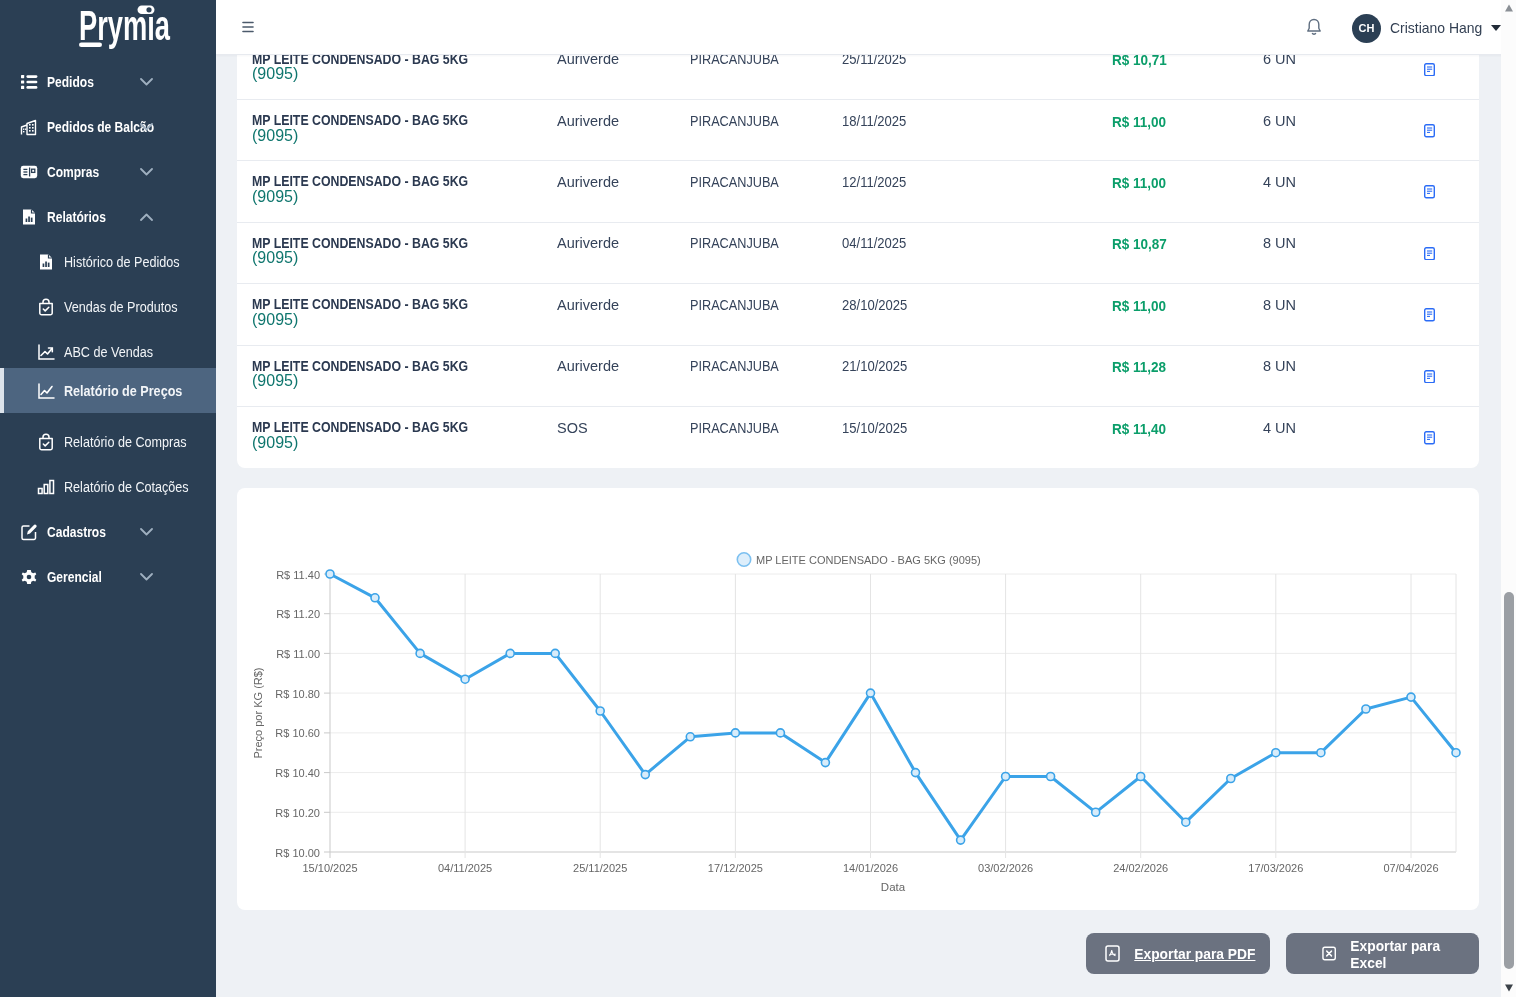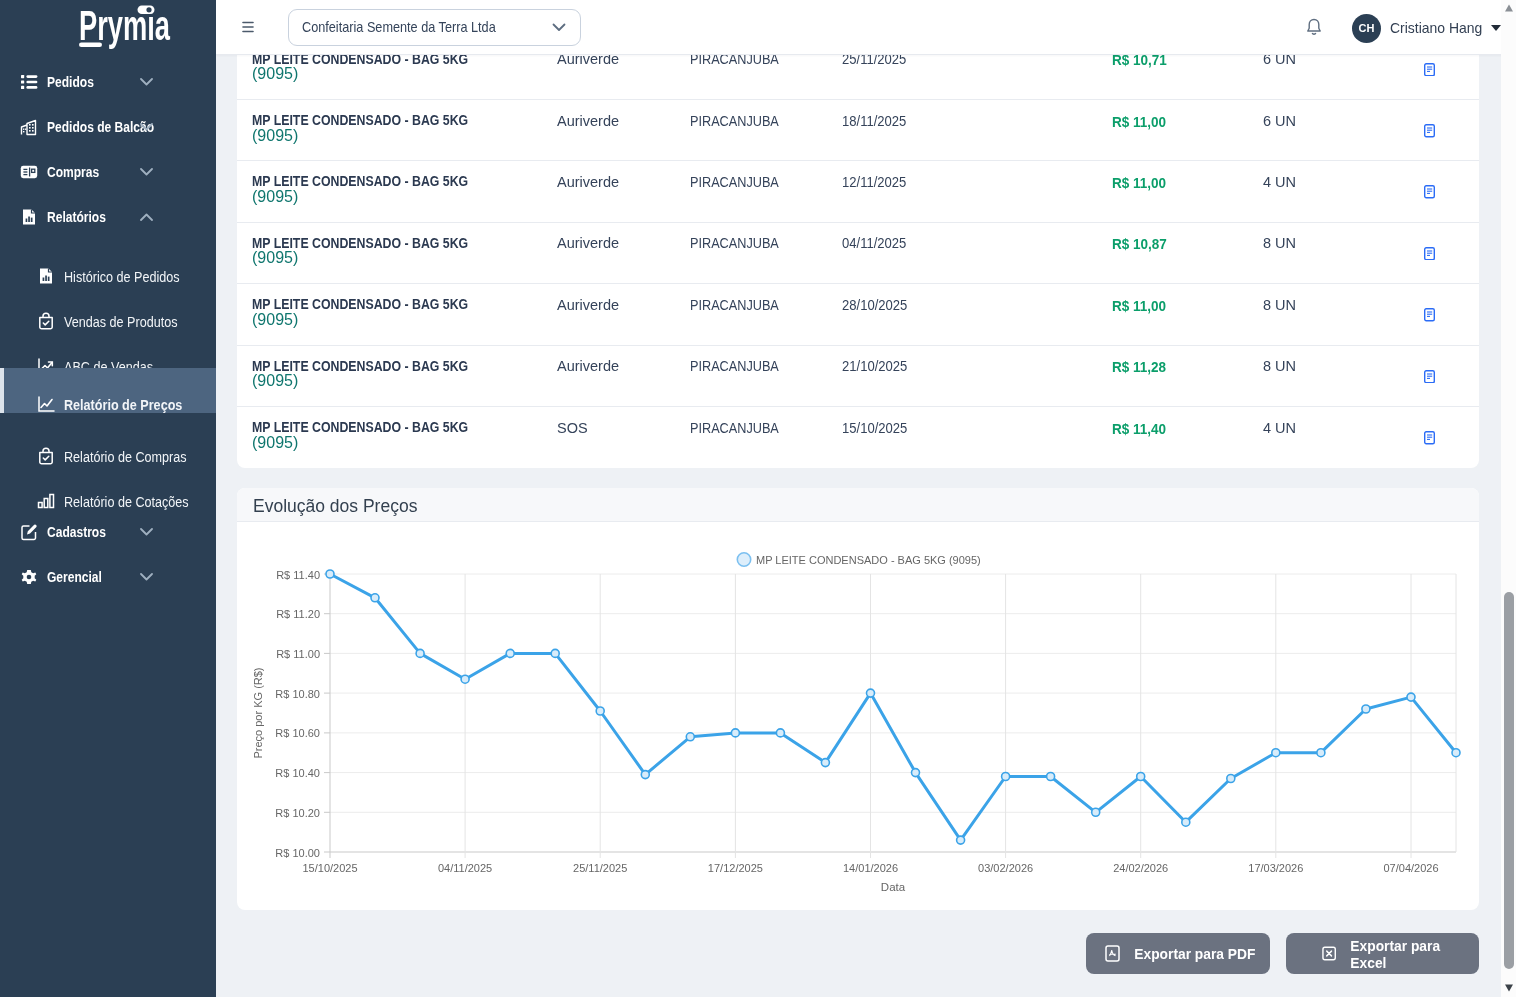--- a/index.html
+++ b/index.html
@@ -6,21 +6,21 @@
 html,body { width:1516px; height:997px; overflow:hidden; }
 body { font-family:"Liberation Sans", sans-serif; background:#eef1f5; position:relative; }
 .abs { position:absolute;padding-left:16px; }
 
 
 #sidebar { left:0; top:0; width:216px; height:997px; background:#2b3f54; z-index:60; }
 .mitem { position:absolute; left:0; width:174px; height:45px; display:flex; align-items:center; color:#fff; font-size:14px; font-weight:700; }
 .mitem .mico { width:18px; height:18px; margin-left:20px; flex:none; }
 .mitem .mlabel { margin-left:9px; transform:scaleX(.86); transform-origin:left center; white-space:nowrap; }
 .mitem .chev { position:absolute; right:21px; top:50%; margin-top:-4px; }
-.sitem { position:absolute; left:0; width:216px; height:45px; display:flex; align-items:flex-end; color:#f2f5f8; font-size:14px; font-weight:400; }
+.sitem { position:absolute; left:0; width:216px; height:45px; display:flex; align-items:center; color:#f2f5f8; font-size:14px; font-weight:400; }
 .sitem .mico { width:18px; height:18px; margin-left:37px; flex:none; }
 .sitem .mlabel { margin-left:9px; transform:scaleX(.9); transform-origin:left center; white-space:nowrap; }
 .sitem.active { background:#4d6580; font-weight:700; border-left:4px solid #dde4ec; }
 .sitem.active .mlabel { transform:scaleX(.9); }
 .sitem.active .mico { margin-left:33px; }
 
 
 #topbar { left:216px; top:0; width:1300px; height:55px; background:#fff; z-index:50; border-bottom:1px solid #e7eaef; box-shadow:0 1px 2px rgba(15,23,42,.04); }
 #selbox { position:absolute; left:72px; top:9px; width:293px; height:37px; border:1.5px solid #c9d2de; border-radius:9px; background:#fff; color:#35445a; font-size:14.5px; line-height:34px; padding-left:13px; }
 #uname { position:absolute; left:1174px; top:0; height:55px; line-height:55px; color:#323f52; font-size:15px; font-weight:500; transform:scaleX(.93); transform-origin:left center; }
@@ -207,25 +207,20 @@
 </div>
 
 <div class="abs" id="topbar">
   <svg style="position:absolute;left:26px;top:20px" width="12" height="14" viewBox="0 0 12 14">
     <g stroke="#4b5a6b" stroke-width="1.6" stroke-linecap="round">
       <line x1="1" y1="2.5" x2="11" y2="2.5"></line>
         <line x1="1" y1="7" x2="11" y2="7"></line>
         <line x1="1" y1="11.5" x2="11" y2="11.5"></line>
     </g>
   </svg>
-  <div id="selbox"><span style="display:inline-block;transform:scaleX(.875);transform-origin:left center;">Confeitaria Semente da Terra Ltda</span>
-    <svg style="position:absolute;right:14px;top:13px" width="14" height="9" viewBox="0 0 14 9">
-        <path d="M1.5 1.5 L7 7 L12.5 1.5" fill="none" stroke="#5d6d80" stroke-width="1.8" stroke-linecap="round" stroke-linejoin="round"></path>
-      </svg>
-  </div>
   <svg style="position:absolute;left:1090px;top:18px" width="16" height="18" viewBox="0 0 16 18">
     <path d="M8 1.5 C5 1.5 3.2 3.8 3.2 6.6 L3.2 10.2 L1.8 13 L14.2 13 L12.8 10.2 L12.8 6.6 C12.8 3.8 11 1.5 8 1.5 Z" fill="none" stroke="#5f6e80" stroke-width="1.4" stroke-linejoin="round"></path>
     <path d="M6.2 15 a1.9 1.9 0 0 0 3.6 0" fill="none" stroke="#5f6e80" stroke-width="1.4"></path>
   </svg>
   <div style="position:absolute;left:1136px;top:13.5px;width:29px;height:29px;border-radius:50%;background:#2b3f54;color:#fff;font-size:11px;font-weight:700;text-align:center;line-height:29px;">CH</div>
   <div id="uname">Cristiano Hang</div>
   <svg style="position:absolute;left:1275px;top:25px" width="10" height="6" viewBox="0 0 10 6">
       <path d="M0 0 L10 0 L5 6 Z" fill="#222b38"></path>
     </svg>
 </div>
@@ -346,23 +341,20 @@
           <g stroke="#2b6cf6" stroke-width="1.1">
             <line x1="3" y1="4" x2="8.2" y2="4"></line>
             <line x1="3" y1="6.2" x2="8.2" y2="6.2"></line>
             <line x1="3" y1="8.4" x2="6" y2="8.4"></line>
           </g>
         </svg></span>
   </div>
   </div>
 
 <div class="abs" id="ccard">
-  <div id="chead">
-      <span>Evolução dos Preços</span>
-    </div>
   <svg id="chart" style="position:absolute;left:0;top:34px" width="1242" height="388" viewBox="0 0 1242 388">
       <line x1="93" y1="52" x2="1219" y2="52" stroke="#ececec" stroke-width="1"></line>
       <line x1="93" y1="91.7" x2="1219" y2="91.7" stroke="#ececec" stroke-width="1"></line>
       <line x1="93" y1="131.4" x2="1219" y2="131.4" stroke="#ececec" stroke-width="1"></line>
       <line x1="93" y1="171.1" x2="1219" y2="171.1" stroke="#ececec" stroke-width="1"></line>
       <line x1="93" y1="210.9" x2="1219" y2="210.9" stroke="#ececec" stroke-width="1"></line>
       <line x1="93" y1="250.6" x2="1219" y2="250.6" stroke="#ececec" stroke-width="1"></line>
       <line x1="93" y1="290.3" x2="1219" y2="290.3" stroke="#ececec" stroke-width="1"></line>
       <line x1="93" y1="330" x2="1219" y2="330" stroke="#c9c9c9" stroke-width="1"></line>
       <line x1="93" y1="52" x2="93" y2="336" stroke="#c9c9c9" stroke-width="1"></line>
@@ -427,21 +419,21 @@
       <circle cx="948.8" cy="300.2" r="4" fill="#d8ecfa" stroke="#3ba3e8" stroke-width="1.6"></circle>
       <circle cx="993.8" cy="256.5" r="4" fill="#d8ecfa" stroke="#3ba3e8" stroke-width="1.6"></circle>
       <circle cx="1038.8" cy="230.7" r="4" fill="#d8ecfa" stroke="#3ba3e8" stroke-width="1.6"></circle>
       <circle cx="1083.9" cy="230.7" r="4" fill="#d8ecfa" stroke="#3ba3e8" stroke-width="1.6"></circle>
       <circle cx="1128.9" cy="187.0" r="4" fill="#d8ecfa" stroke="#3ba3e8" stroke-width="1.6"></circle>
       <circle cx="1174.0" cy="175.1" r="4" fill="#d8ecfa" stroke="#3ba3e8" stroke-width="1.6"></circle>
       <circle cx="1219.0" cy="230.7" r="4" fill="#d8ecfa" stroke="#3ba3e8" stroke-width="1.6"></circle>
     </svg>
 </div>
 
-<div class="ebtn" style="left:1086px;width:184px;">
+<div class="ebtn" style="left:1086px;width:184px;text-decoration:underline;">
   <svg width="15" height="17" viewBox="0 0 15 17">
       <rect x="1" y="1" width="13" height="15" rx="2" fill="none" stroke="#fff" stroke-width="1.5"></rect>
       <path d="M4.5 11 C5.5 9.5 6.5 7 6.8 5.2 M6.8 5.2 C7 7.5 8.5 10 10.5 10.8 M4.2 9.8 C6 9 9 8.8 10.8 9.3" fill="none" stroke="#fff" stroke-width="1.1"></path>
     </svg>
   <span style="display:inline-block;transform:scaleX(.92);">Exportar para PDF</span>
 </div>
 <div class="ebtn" style="left:1286px;width:193px;padding-left:36px;">
   <svg width="15" height="15" viewBox="0 0 15 15">
       <rect x="1" y="1" width="13" height="13" rx="2" fill="none" stroke="#fff" stroke-width="1.5"></rect>
       <path d="M5 5 L10 10 M10 5 L5 10" stroke="#fff" stroke-width="1.5" stroke-linecap="round"></path>

